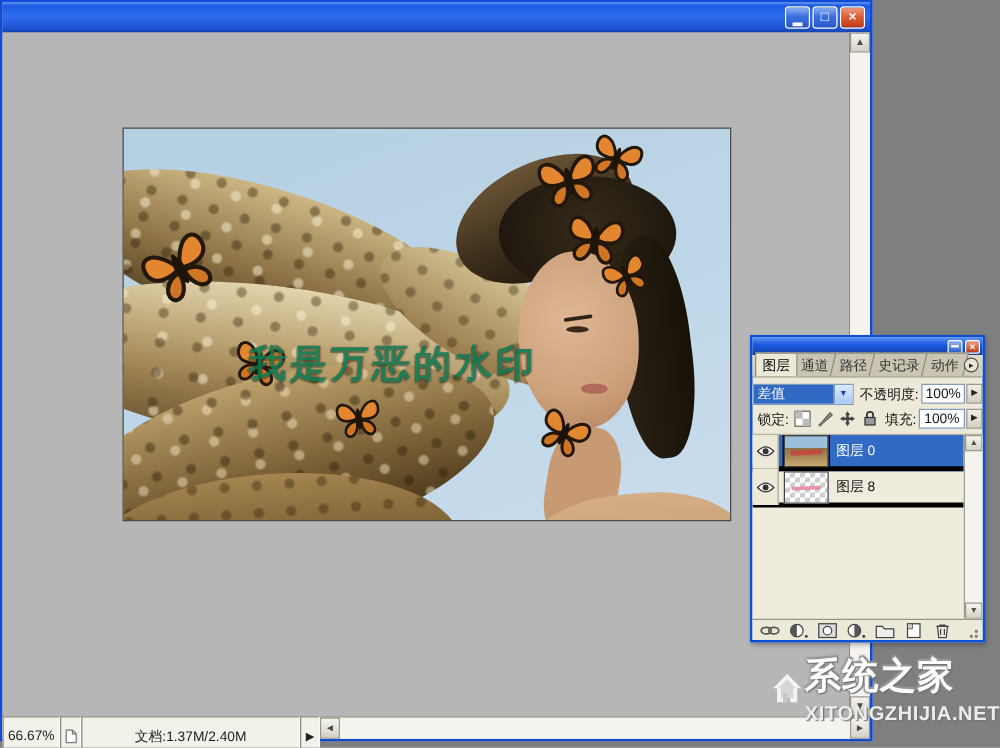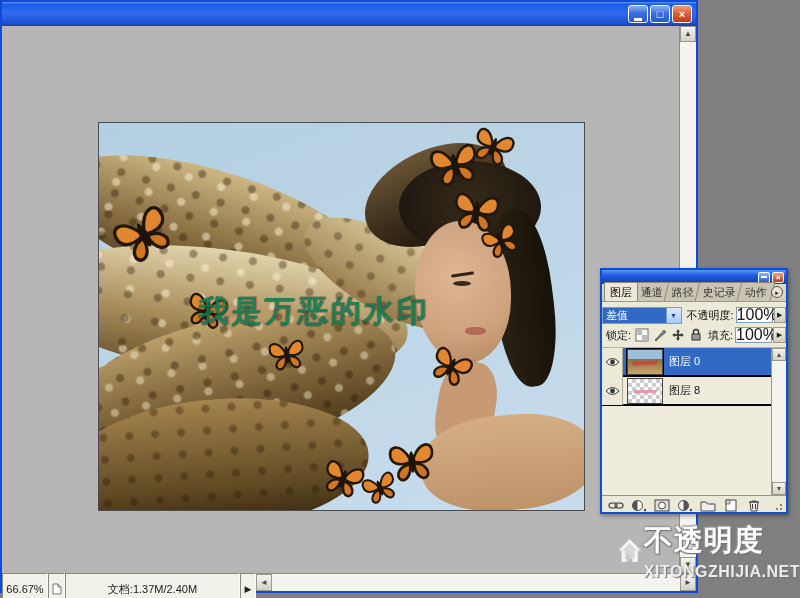--- a/index.html
+++ b/index.html
@@ -15,21 +15,21 @@
   .wb { width:20px; height:18px; border:1px solid #fff; border-radius:3px; color:#fff;
     font-size:11px; font-weight:bold; line-height:15px; text-align:center; cursor:pointer;
     background:linear-gradient(180deg,#8fb4f4 0%,#3b6fe0 45%,#2a5cc8 100%); box-shadow:inset 0 0 1px #1a3a8a; }
   .wb.close { background:linear-gradient(180deg,#f0a080 0%,#e0603a 45%,#c03a16 100%); }
   .wb span { display:block; }
   .wb.min span { line-height:22px; }
 
   .content { position:absolute; left:0; top:24px; right:0; bottom:18px; background:#b6b6b6; overflow:hidden; }
 
   
-  .photo { position:absolute; left:96px; top:96px; width:487px; height:389px;
+  .photo { position:absolute; left:96px; top:76px; width:487px; height:315px;
     border:1px solid #4c4c4c; background:linear-gradient(160deg,#b4cfe2 0%,#bed7e8 55%,#c9dcec 100%); overflow:hidden; }
   .scarf, .blob { position:absolute; border-radius:50%; }
   .s1 { left:-50px; top:48px; width:330px; height:115px; transform:rotate(17deg);
     background:radial-gradient(circle at 30% 40%, rgba(45,28,6,.4) 3px, transparent 5px) 0 0/26px 22px,
                radial-gradient(circle at 70% 60%, rgba(252,242,214,.5) 3px, transparent 5px) 0 0/34px 26px,
                linear-gradient(180deg,#cdb884 0%,#8a7044 60%,#574324 100%); }
   .s2 { left:-70px; top:126px; width:380px; height:125px; transform:rotate(7deg);
     background:radial-gradient(circle at 25% 35%, rgba(45,28,6,.38) 3px, transparent 5px) 0 0/30px 24px,
                radial-gradient(circle at 75% 70%, rgba(252,242,214,.5) 3px, transparent 5px) 0 0/36px 30px,
                linear-gradient(180deg,#e2d4ac 0%,#a98e5c 55%,#6b542e 100%); }
@@ -92,29 +92,29 @@
   .tab.active > span { transform:none; }
   .tabmenu { position:absolute; right:3px; bottom:3px; width:12px; height:12px; border:1px solid #555; border-radius:50%;
     font-size:7px; line-height:11px; text-align:center; color:#222; cursor:pointer; background:#e8e5d4; }
   .pcontrols { padding:3px 0 2px; border-bottom:1px solid #b8b4a0; }
   .prow { display:flex; align-items:center; height:20px; font-size:11px; color:#111; }
   .combo { width:84px; height:17px; border:1px solid #7f9db9; background:#fff; display:flex; cursor:pointer; }
   .comboval { flex:1; background:#316ac5; color:#fff; font-size:11px; padding:1px 3px; line-height:13px; }
   .combobtn { width:15px; background:linear-gradient(180deg,#dcebfd,#a9c8f5); border-left:1px solid #7f9db9;
     font-size:7px; line-height:15px; text-align:center; color:#1b44a8; }
   .plabel { margin-left:5px; white-space:nowrap; }
-  .pinput { width:37px; height:16px; border:1px solid #7f9db9; background:#fff; font-size:16px; line-height:14px;
+  .pinput { width:37px; height:16px; border:1px solid #7f9db9; background:#fff; font-size:11px; line-height:14px;
     text-align:center; margin-left:2px; }
   .spin { width:13px; height:16px; margin-left:1px; background:linear-gradient(180deg,#f2f0e6,#d2cfc0);
     border:1px solid #9b998c; font-size:7px; line-height:14px; text-align:center; color:#222; cursor:pointer; }
   .lockicons { display:flex; gap:4px; margin-left:4px; }
   .lockicons span { width:14px; height:14px; display:inline-block; cursor:pointer; }
   .playerswrap { flex:1; display:flex; background:#efecdd; overflow:hidden; }
   .playerlist { flex:1; }
-  .lrow { height:29px; display:flex; align-items:center; border-bottom:2px solid #000000; font-size:11px; color:#111; cursor:pointer; }
+  .lrow { height:29px; display:flex; align-items:center; border-bottom:4px solid #000000; font-size:11px; color:#111; cursor:pointer; }
   .eyecell { width:21px; height:29px; background:#ece9d8; border-right:1px solid #b0ac96; display:flex; align-items:center; justify-content:center; }
   .thumb { width:36px; height:26px; border:1px solid #444; margin:0 6px 0 4px; background:#fff; position:relative; flex:none; }
   .thumb.t0 { background:linear-gradient(180deg,#9cc0dc 0%,#9cc0dc 38%,#8a6f45 38%,#a98a58 70%,#caa96e 100%); outline:1px solid #000; }
   .thumb.t0::after { content:""; position:absolute; left:4px; top:11px; width:26px; height:4px;
     background:rgba(205,60,60,.75); border-radius:2px; transform:rotate(-3deg); }
   .thumb.t1 { background-color:#fff;
     background-image:linear-gradient(45deg,#ccc 25%,transparent 25%,transparent 75%,#ccc 75%),
                      linear-gradient(45deg,#ccc 25%,transparent 25%,transparent 75%,#ccc 75%);
     background-size:8px 8px; background-position:0 0,4px 4px; }
   .thumb.t1::after { content:""; position:absolute; left:5px; top:11px; width:24px; height:3px;
@@ -385,16 +385,16 @@
   </div>
 </div>
 
 <div class="sitelogo">
   <svg width="64" height="62" viewBox="0 0 64 62" style="opacity:.92">
     <path d="M34 2 L6 30 H14 V58 H30 V36 H40 V58 H54 V30 H62 Z" fill="#fafafa"></path>
     <path d="M34 12 L16 30 H22 V50 H46 V30 H52 Z" fill="#d9d9d9"></path>
     <rect x="26" y="40" width="9" height="18" fill="#c8c8c8"></rect>
   </svg>
   <div class="logotext">
-    <div class="logocn">不透明度</div>
+    <div class="logocn">系统之家</div>
     <div class="logoen">XITONGZHIJIA.NET</div>
   </div>
 </div>
 
 </body></html>

